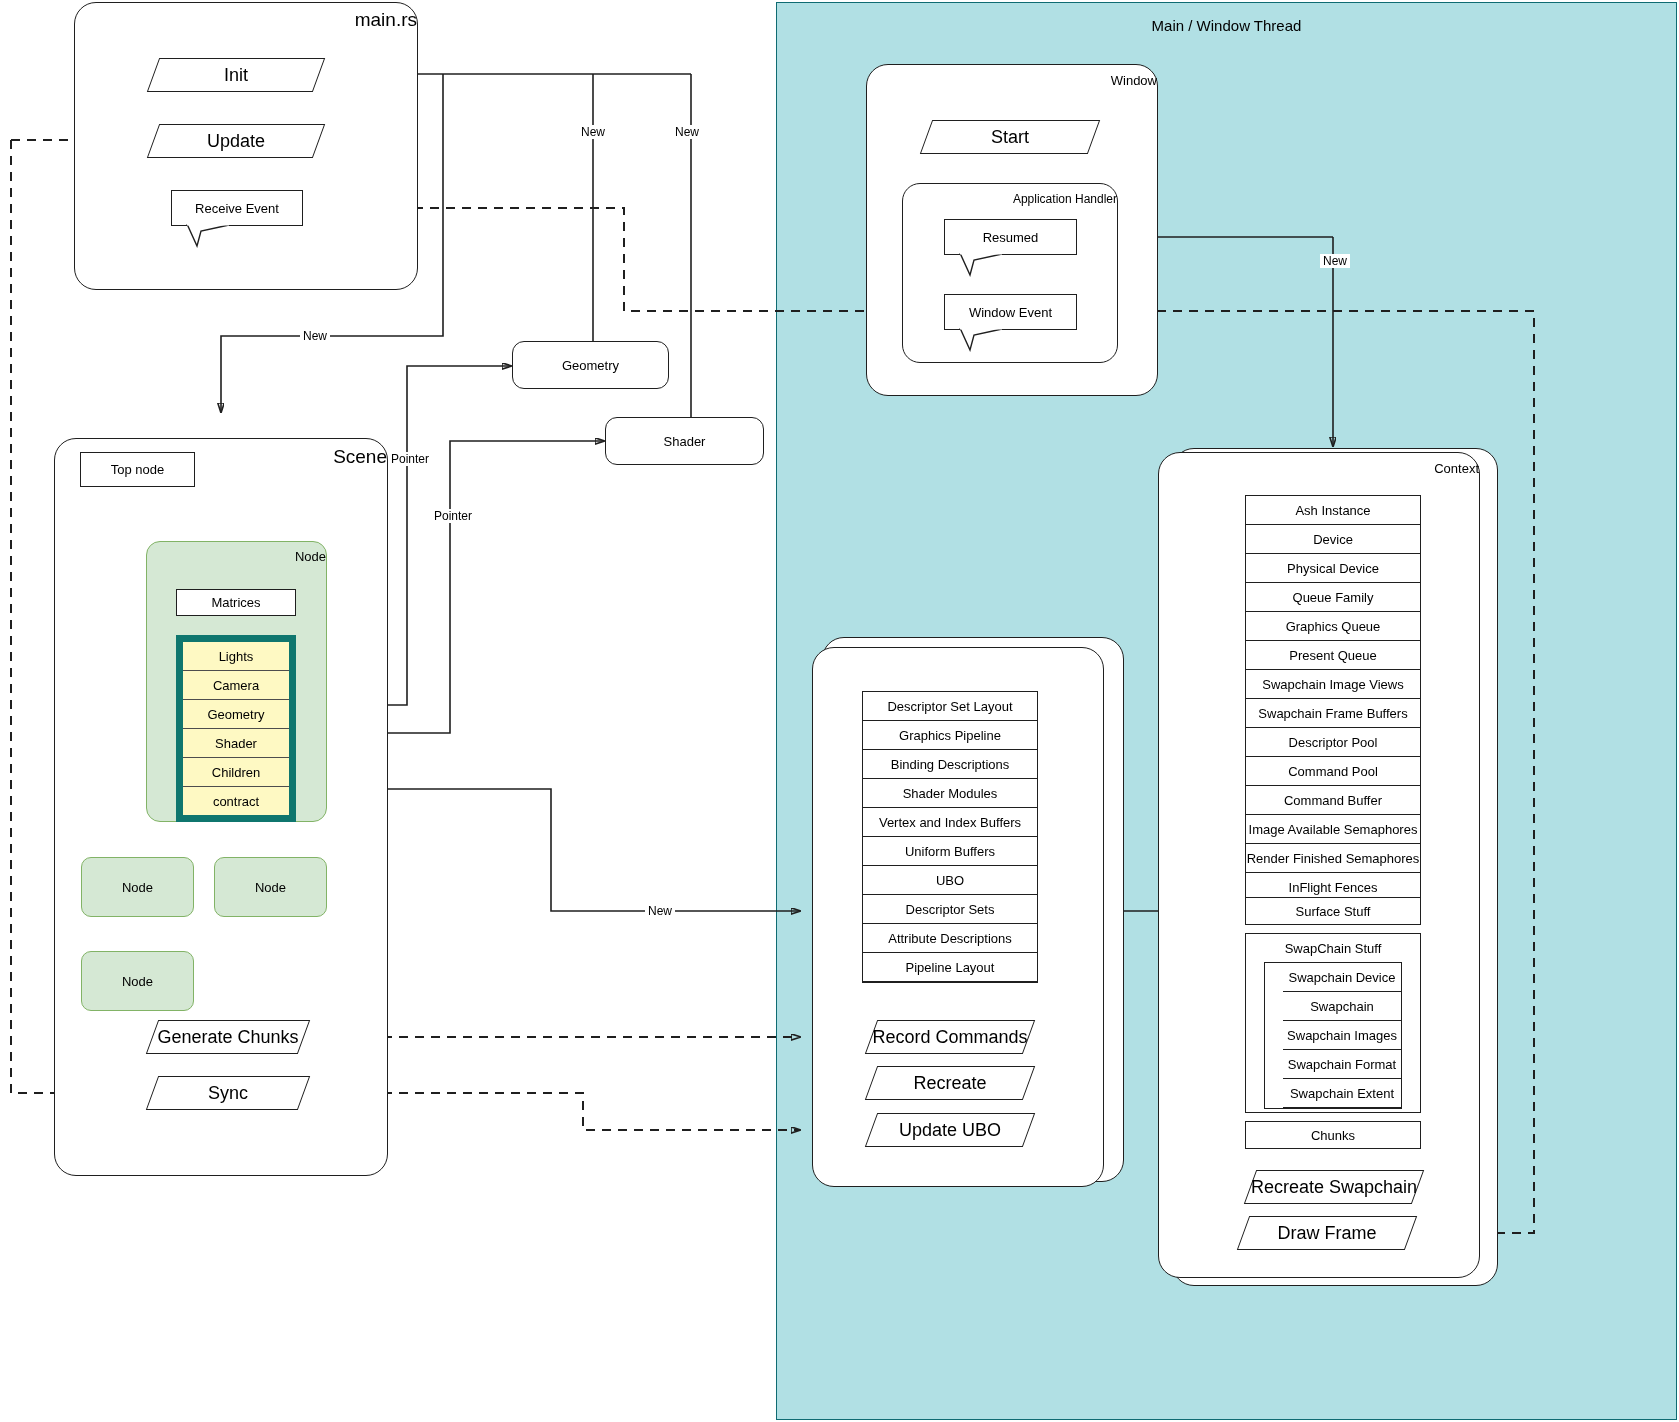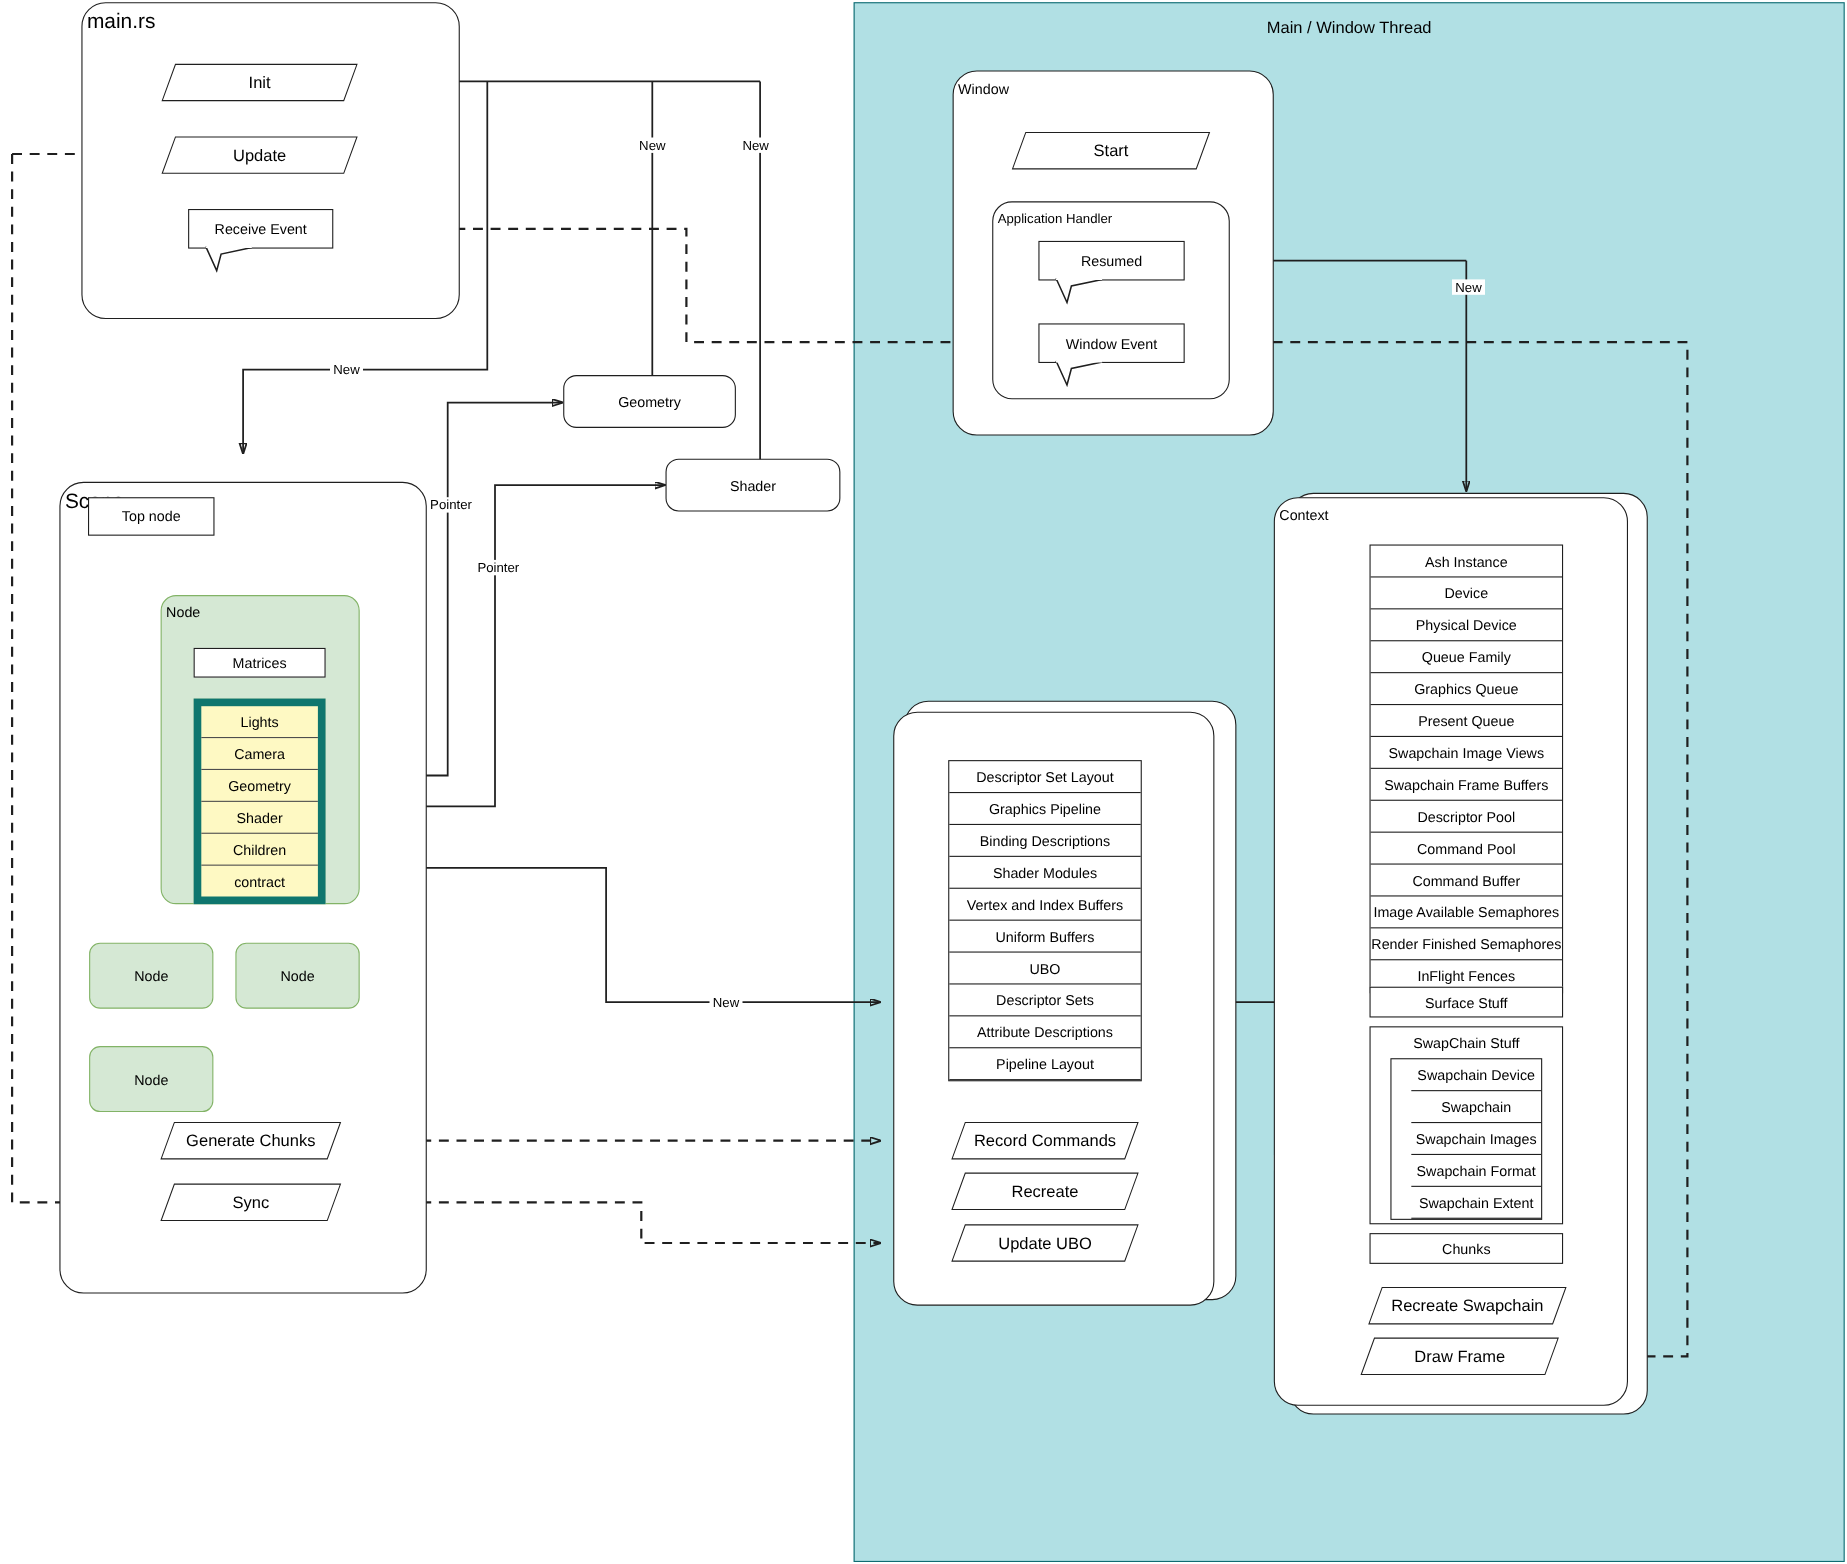--- a/index.html
+++ b/index.html
@@ -8,21 +8,21 @@
 
   
   .abs{position:absolute;box-sizing:border-box;}
 
   
   .lane{background:#b1e0e4;border:1px solid #0f6b72;}
   .lane-title{position:absolute;top:14px;left:0;right:0;text-align:center;font-size:15px;}
 
   
   .group{border:1px solid #1f1f1f;border-radius:22px;background:#ffffff;}
-  .group-title{position:absolute;left:4px;right:0;text-align:left;font-size:13px;}
+  .group-title{position:absolute;left:16px;right:0;text-align:right;font-size:13px;}
   .group-title.big{font-size:19px;}
 
   
   .rect{border:1px solid #1f1f1f;background:#ffffff;display:flex;align-items:center;
         justify-content:center;font-size:13px;text-align:center;}
   .rect.rounded{border-radius:12px;}
 
   
   .stack{border:7px solid #0f766e;background:#fef9c3;}
   .stack .row{border-bottom:1px solid #4d4d4d;display:flex;align-items:center;
@@ -33,21 +33,21 @@
 
   
   .green{background:#d5e8d4;border:1px solid #82b366;border-radius:10px;}
   .greenbox{background:#d5e8d4;border:1px solid #82b366;border-radius:14px;}
 
   
   .para{position:absolute;}
   .para .pg{position:absolute;inset:0;background:#fff;border:1px solid #1f1f1f;
             transform:skewX(-20deg);}
   .para .lbl{position:absolute;inset:0;display:flex;align-items:center;
-             justify-content:center;font-size:15px;text-align:right;}
+             justify-content:center;font-size:18px;text-align:right;}
 
   
   .callout{position:absolute;}
   .callout .bx{position:absolute;left:0;top:0;right:0;bottom:0;background:#fff;
                border:1px solid #1f1f1f;}
   .callout .lbl{position:absolute;left:0;top:0;right:0;bottom:0;display:flex;
                 align-items:center;justify-content:center;font-size:13px;}
   .callout .tail{position:absolute;left:14px;bottom:-22px;width:46px;height:24px;}
 
   

